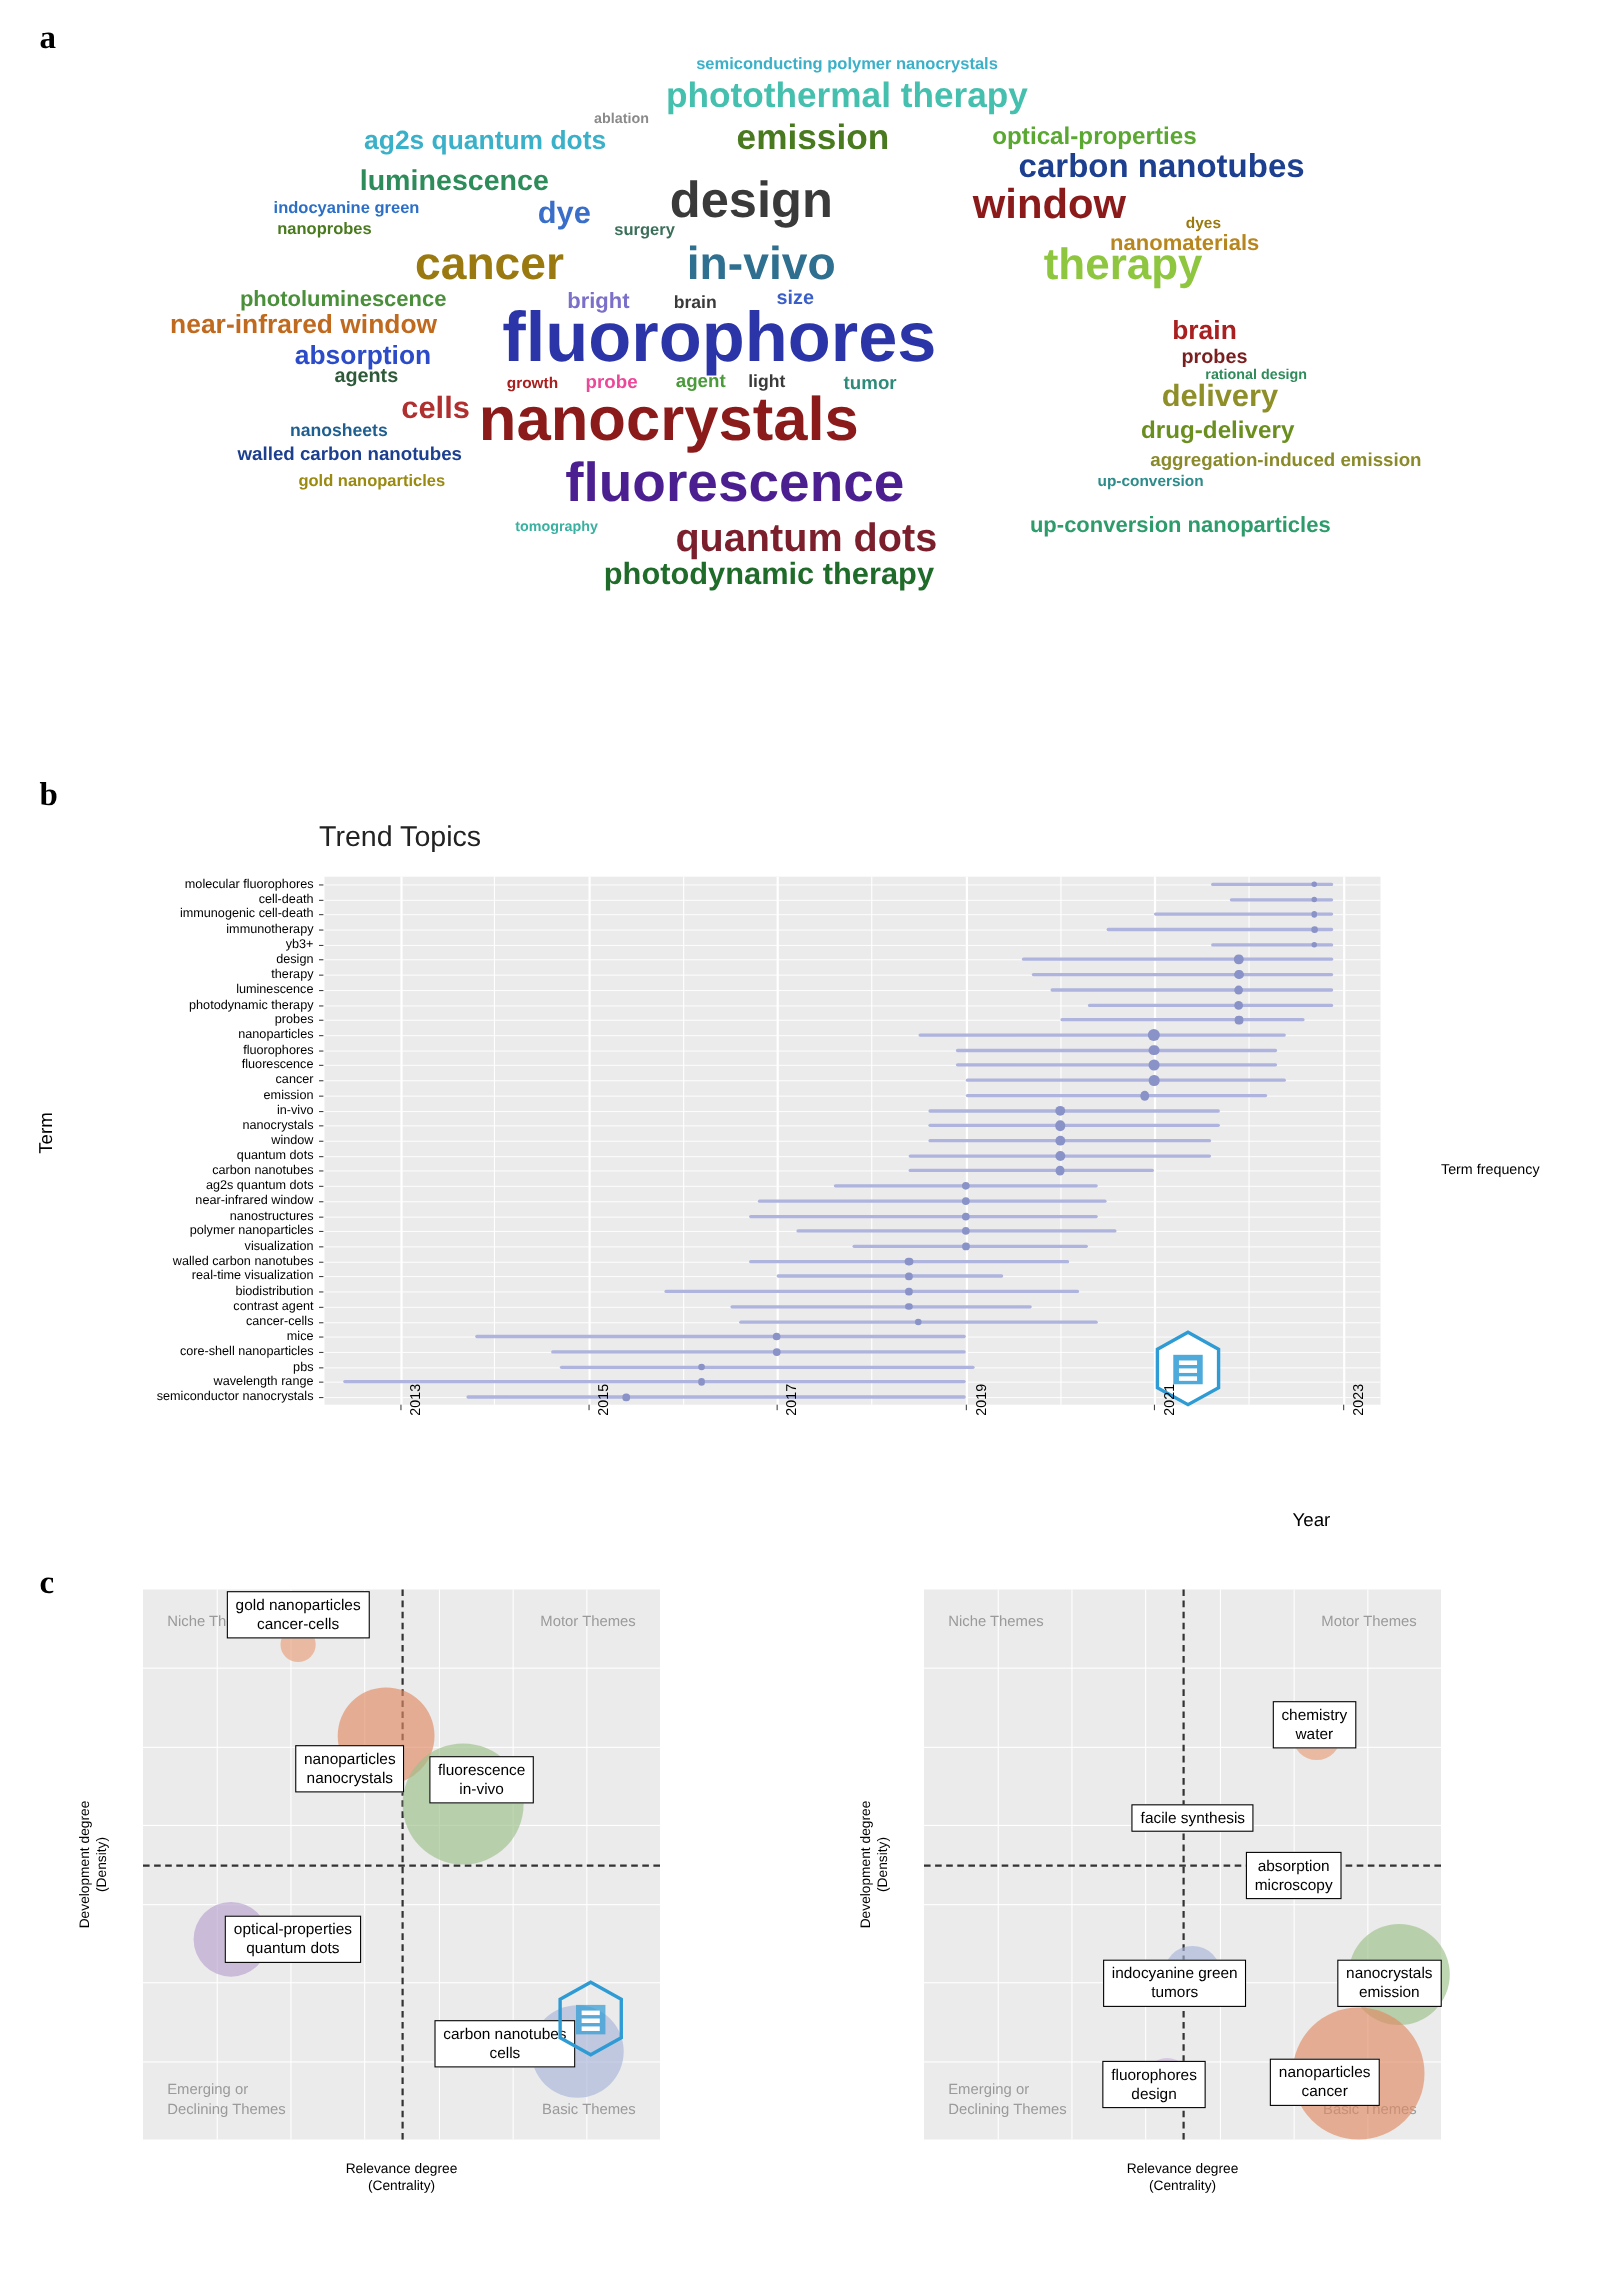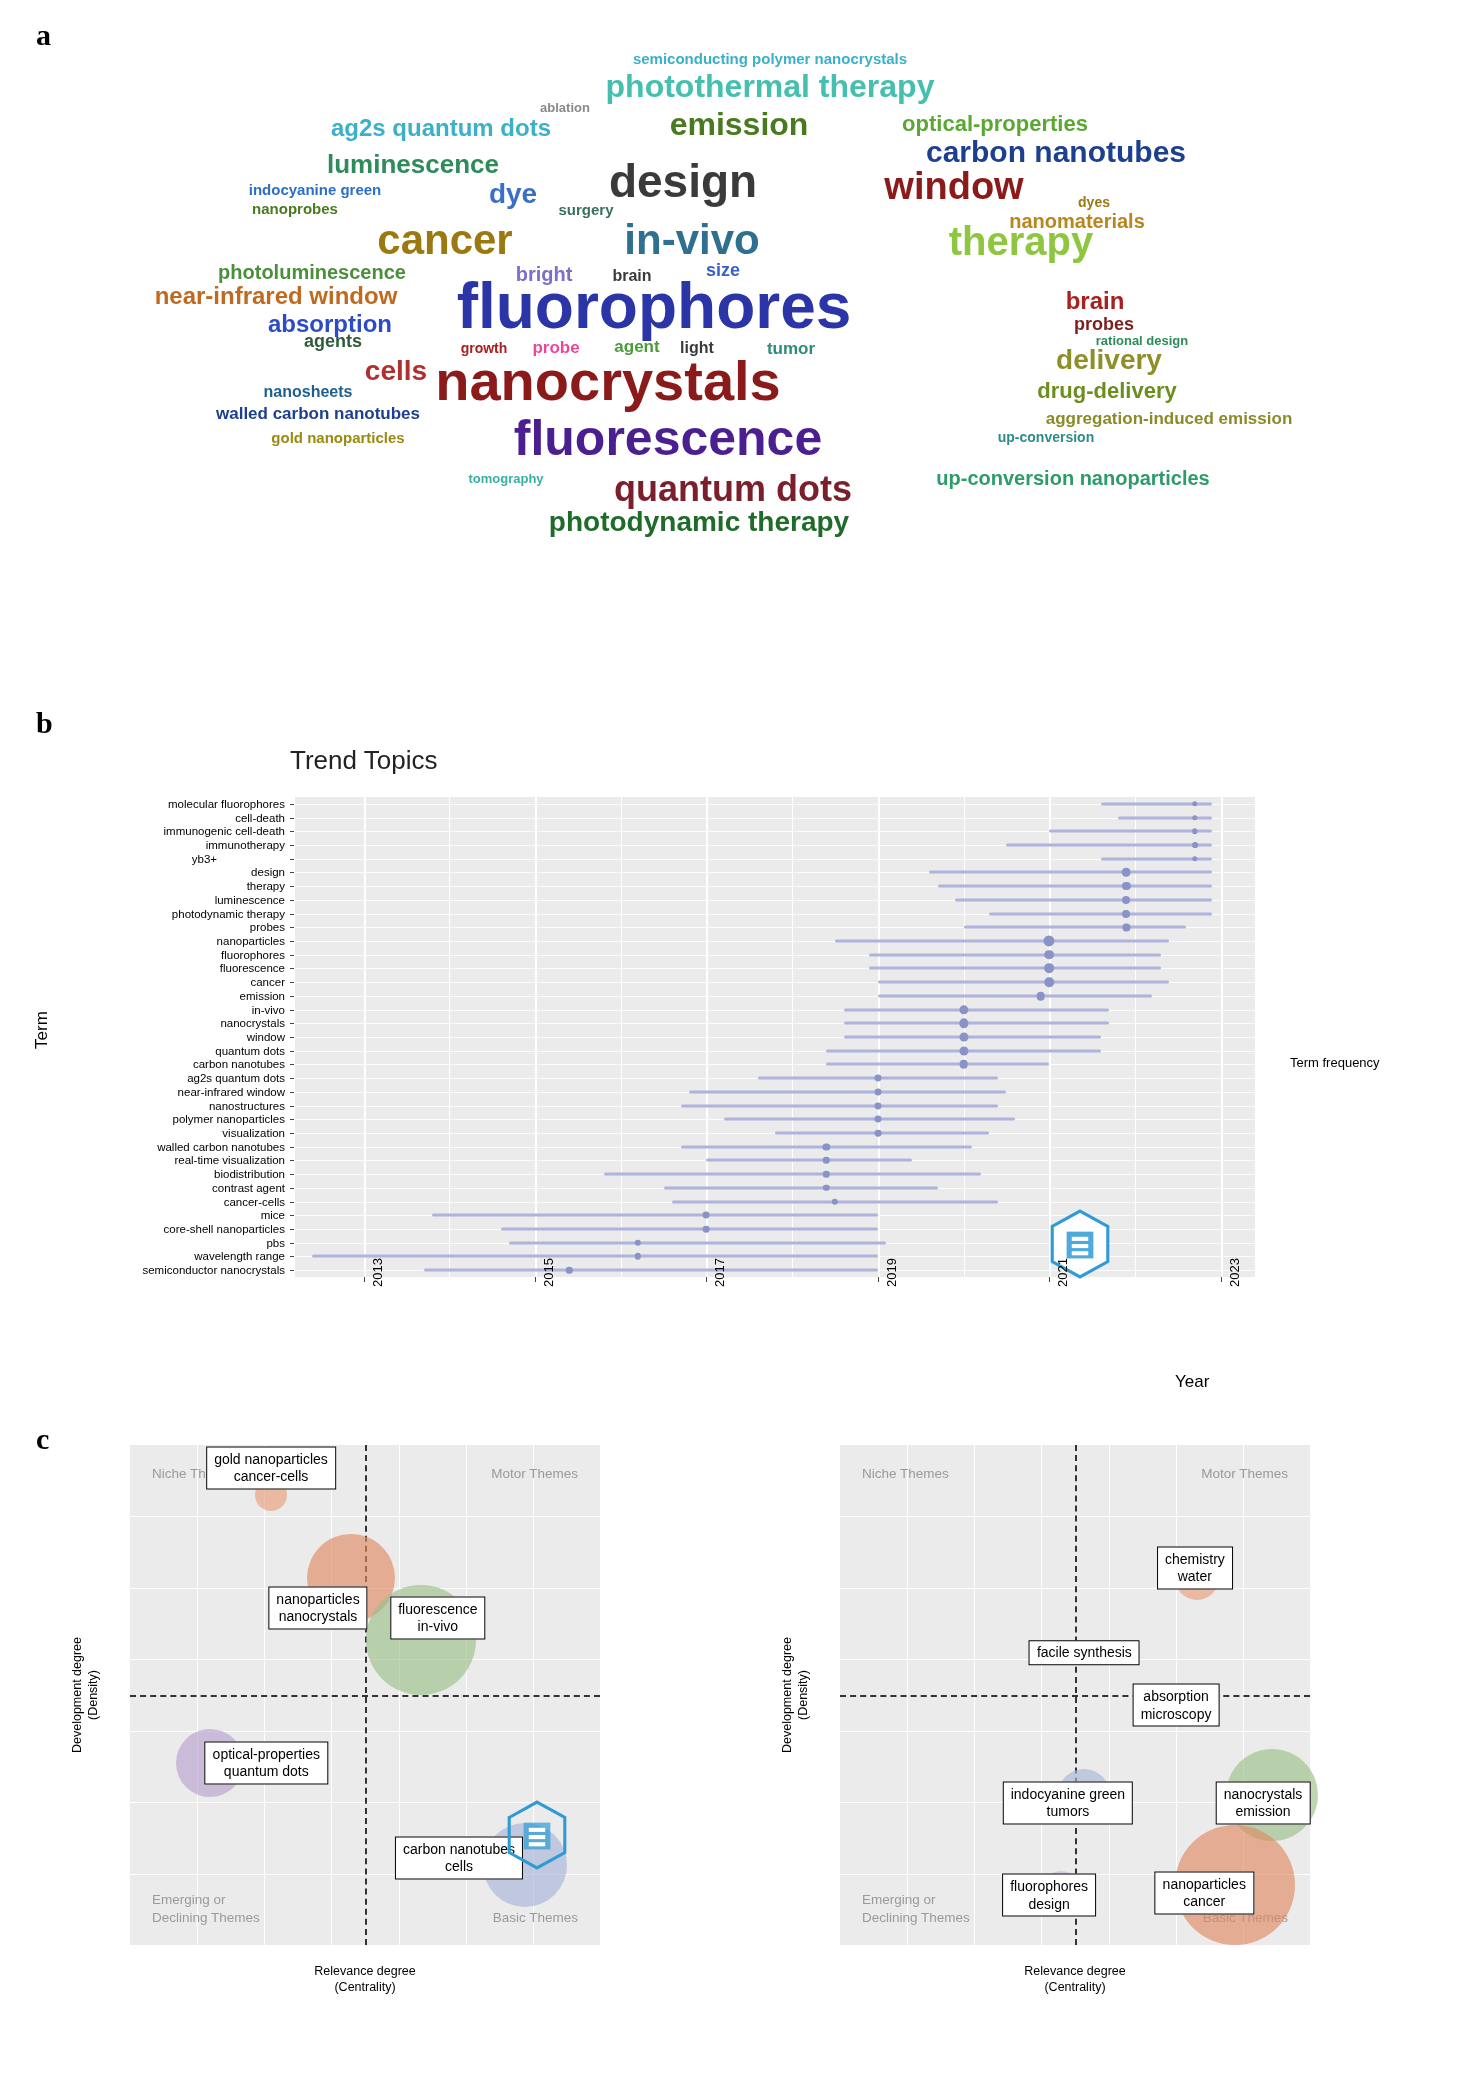--- a/index.html
+++ b/index.html
@@ -20,21 +20,21 @@
   #plot-area .glh{height:1px;left:0;right:0;}
   .ylab{position:absolute;right:0;transform:translateY(-50%);font-size:11.5px;text-align:right;white-space:nowrap;color:#000;margin-left:45px;}
   .ytick{position:absolute;width:4px;height:1px;background:#444;}
   .seg{position:absolute;height:3px;background:#aeb4dd;border-radius:2px;transform:translateY(-50%);}
   .pt{position:absolute;background:#8a93c8;border-radius:50%;transform:translate(-50%,-50%);}
   .xlab{position:absolute;font-size:13px;color:#000;transform:rotate(-90deg);transform-origin:left top;white-space:nowrap;}
   .xtick{position:absolute;width:1px;height:5px;background:#444;}
   #yaxis-title{position:absolute;left:42px;top:330px;font-size:17px;transform:rotate(-90deg) translate(-50%,-50%);transform-origin:left top;}
   #xaxis-title{position:absolute;left:1175px;top:672px;font-size:17px;font-weight:normal;}
   #legend{position:absolute;left:1290px;top:355px;width:170px;}
-  #legend .ltitle{font-size:13px;margin-bottom:10px;}
+  #legend .ltitle{font-size:13px;margin-bottom:10px;margin-left:20px;}
   .lrow{display:flex;align-items:center;height:26px;}
   .lrow .dot{background:#8a93c8;border-radius:50%;margin-left:10px;margin-right:14px;}
   .lrow .lbl{font-size:12px;}
   .logo{position:absolute;width:62px;height:70px;}
   .logo svg{width:100%;height:100%;}
 
   
   #panel-c{position:absolute;left:0;top:1420px;width:1471px;height:660px;}
   .map{position:absolute;top:25px;width:560px;height:545px;}
   .map .field{position:absolute;left:85px;top:0;width:470px;height:500px;background:#ebebeb;}
@@ -241,21 +241,21 @@
         <rect x="22" y="41" width="16" height="4" fill="#fff"></rect>
       </svg></div>
 <div class="ylab" style="top: 103.857px; right: 1186px;">molecular fluorophores</div>
     <div class="ytick" style="left: 290px; top: 103.857px;"></div>
     <div class="ylab" style="top: 117.571px; right: 1186px;">cell-death</div>
     <div class="ytick" style="left: 290px; top: 117.571px;"></div>
     <div class="ylab" style="top: 131.286px; right: 1186px;">immunogenic cell-death</div>
     <div class="ytick" style="left: 290px; top: 131.286px;"></div>
     <div class="ylab" style="top: 145px; right: 1186px;">immunotherapy</div>
     <div class="ytick" style="left: 290px; top: 145px;"></div>
-    <div class="ylab" style="top: 158.714px; right: 1254px;">yb3+</div>
+    <div class="ylab" style="top: 158.714px; right: 1186px;">yb3+</div>
     <div class="ytick" style="left: 290px; top: 158.714px;"></div>
     <div class="ylab" style="top: 172.429px; right: 1186px;">design</div>
     <div class="ytick" style="left: 290px; top: 172.429px;"></div>
     <div class="ylab" style="top: 186.143px; right: 1186px;">therapy</div>
     <div class="ytick" style="left: 290px; top: 186.143px;"></div>
     <div class="ylab" style="top: 199.857px; right: 1186px;">luminescence</div>
     <div class="ytick" style="left: 290px; top: 199.857px;"></div>
     <div class="ylab" style="top: 213.571px; right: 1186px;">photodynamic therapy</div>
     <div class="ytick" style="left: 290px; top: 213.571px;"></div>
     <div class="ylab" style="top: 227.286px; right: 1186px;">probes</div>

